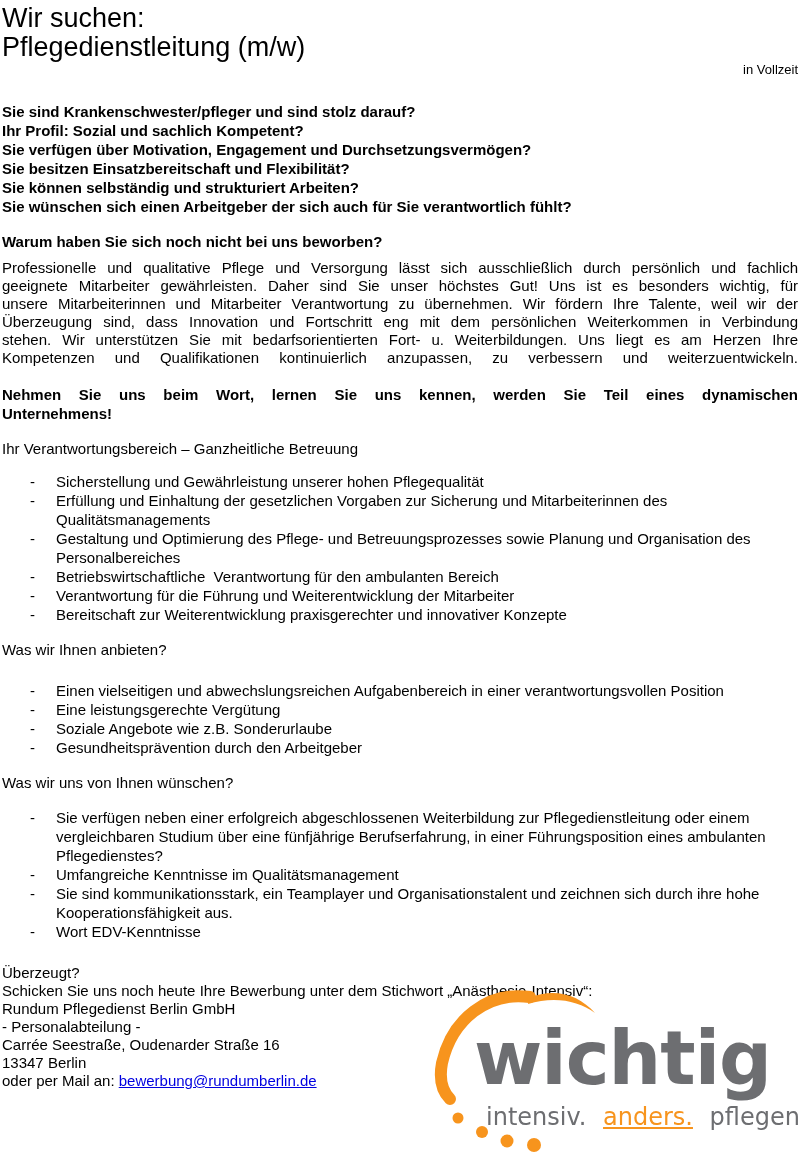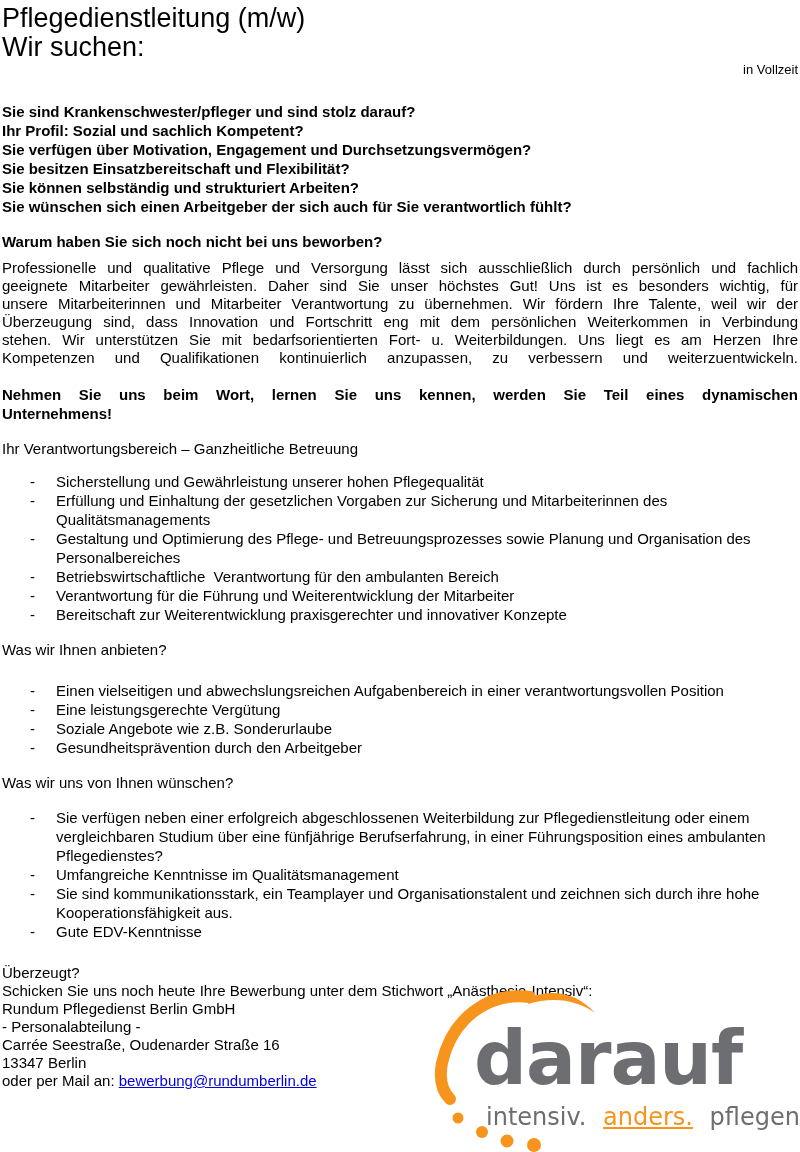--- a/index.html
+++ b/index.html
@@ -54,22 +54,22 @@
   .tagline .seg{margin-right:9px;}
   .tagline .seg:last-child{margin-right:0;}
   .tagline .orange{color:var(--c-orange,#f7941d);text-decoration:underline;}
 </style>
 </head>
 <body>
 
 <div class="page">
 
   <header>
+    <div class="title-line">Wir suchen:</div>
     <div class="title-line">Pflegedienstleitung (m/w)</div>
-    <div class="title-line">Wir suchen:</div>
     <div class="subtitle">in Vollzeit</div>
   </header>
 
   <section class="questions">
     <div>Sie sind Krankenschwester/pfleger und sind stolz darauf?</div>
     <div>Ihr Profil: Sozial und sachlich Kompetent?</div>
     <div>Sie verfügen über Motivation, Engagement und Durchsetzungsvermögen?</div>
     <div>Sie besitzen Einsatzbereitschaft und Flexibilität?</div>
     <div>Sie können selbständig und strukturiert Arbeiten?</div>
     <div>Sie wünschen sich einen Arbeitgeber der sich auch für Sie verantwortlich fühlt?</div>
@@ -148,21 +148,21 @@
     <li>
         <span class="li-marker">-</span>
         <span class="li-text">Umfangreiche Kenntnisse im Qualitätsmanagement</span>
       </li>
     <li>
         <span class="li-marker">-</span>
         <span class="li-text">Sie sind kommunikationsstark, ein Teamplayer und Organisationstalent und zeichnen sich durch ihre hohe Kooperationsfähigkeit aus.</span>
       </li>
     <li>
         <span class="li-marker">-</span>
-        <span class="li-text">Gute EDV-Kenntnisse</span>
+        <span class="li-text">Wort EDV-Kenntnisse</span>
       </li>
   </ul>
 
   <footer class="footer">
     <div>Überzeugt?</div>
     <div>Schicken Sie uns noch heute Ihre Bewerbung unter dem Stichwort „Anästhesie-Intensiv“:</div>
     <div>Rundum Pflegedienst Berlin GmbH</div>
     <div>- Personalabteilung -</div>
     <div>Carrée Seestraße, Oudenarder Straße 16</div>
     <div>13347 Berlin</div>
@@ -171,21 +171,21 @@
 
   <div class="logo">
     <svg width="175" height="167" viewBox="0 0 175 167" aria-hidden="true">
       <path class="orange-fill" d="M99,13 C125,2 149,10 165,28 C148,15 123,11 98,19 Z"></path>
       <path class="arc-stroke" d="M100,12 C58,6 22,34 12,78 C9,94 12,106 20,114"></path>
       <circle class="orange-fill" cx="28" cy="133" r="5.5"></circle>
       <circle class="orange-fill" cx="52" cy="147" r="6"></circle>
       <circle class="orange-fill" cx="77" cy="156" r="6.5"></circle>
       <circle class="orange-fill" cx="104" cy="160" r="7"></circle>
     </svg>
-    <div class="wordmark">darauf</div>
+    <div class="wordmark">wichtig</div>
     <div class="tagline">
       <span class="seg">intensiv.</span>
       <span class="seg orange">anders.</span>
       <span class="seg">pflegen.</span>
     </div>
   </div>
 
 </div>
 
 </body></html>

